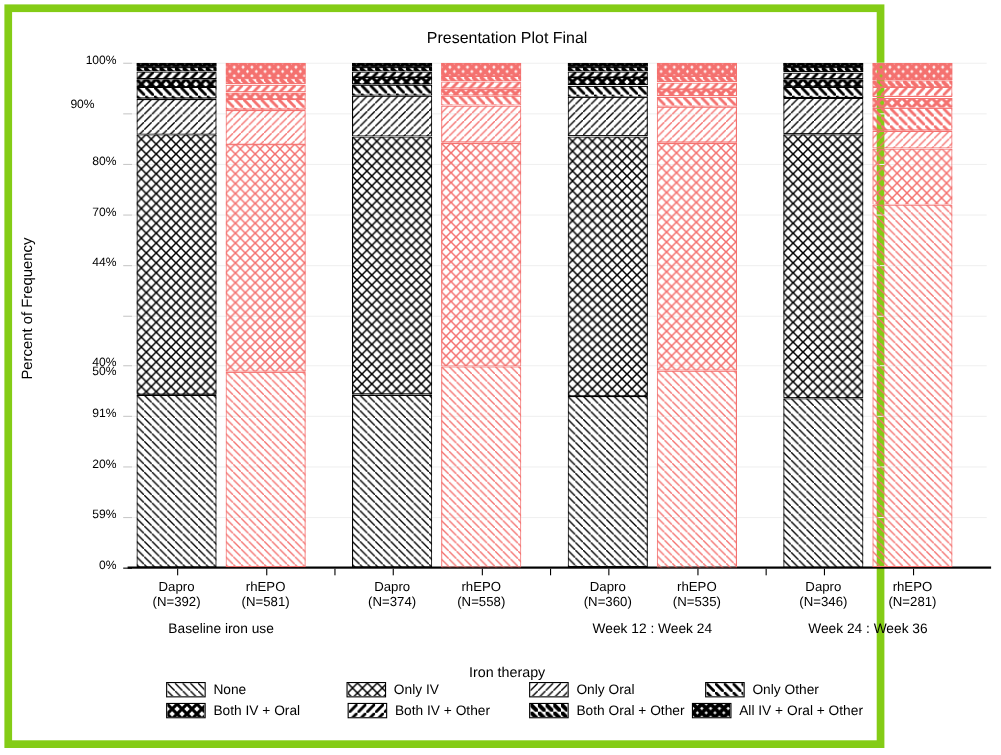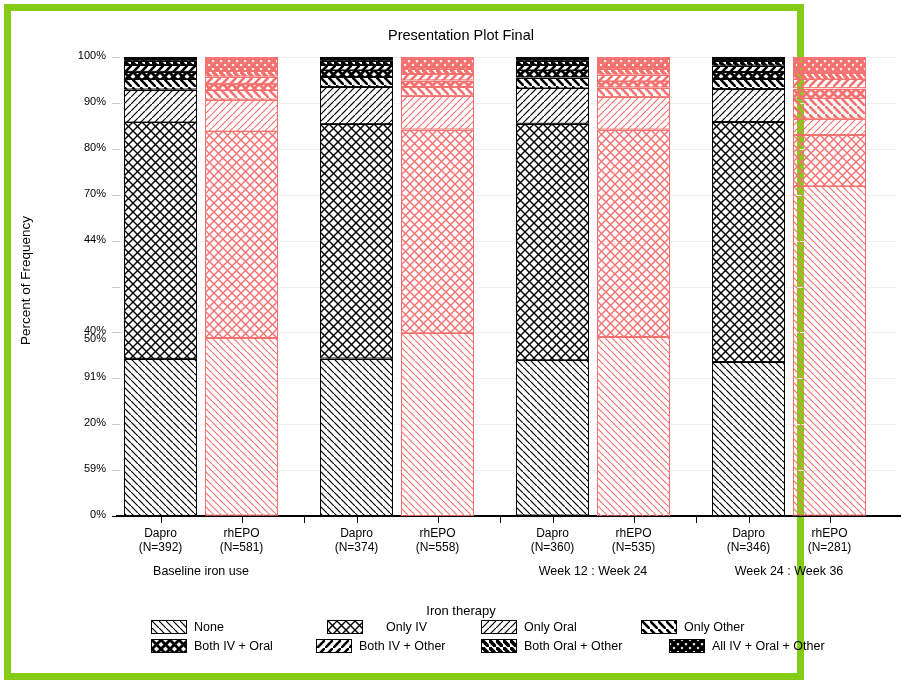--- a/index.html
+++ b/index.html
@@ -63,21 +63,21 @@
   <div id="legend">
     <div class="lrow" id="lrow0">
         <div class="litem" style="left: 0px;">
           <div class="lsw">
             <svg width="34" height="12" style="display: block;">
               <rect x="0" y="0" width="34" height="12" fill="url(#pat-dapro-0)"></rect>
             </svg>
           </div>
           <div class="ltx">None</div>
         </div>
-        <div class="litem" style="left: 176px; gap: 16px;">
+        <div class="litem" style="left: 164px;">
           <div class="lsw">
             <svg width="34" height="12" style="display: block;">
               <rect x="0" y="0" width="34" height="12" fill="url(#pat-dapro-1)"></rect>
             </svg>
           </div>
           <div class="ltx">Only IV</div>
         </div>
         <div class="litem" style="left: 330px;">
           <div class="lsw">
             <svg width="34" height="12" style="display: block;">
@@ -113,21 +113,21 @@
           <div class="ltx">Both IV + Other</div>
         </div>
         <div class="litem" style="left: 330px;">
           <div class="lsw">
             <svg width="34" height="12" style="display: block;">
               <rect x="0" y="0" width="34" height="12" fill="url(#pat-dapro-6)"></rect>
             </svg>
           </div>
           <div class="ltx">Both Oral + Other</div>
         </div>
-        <div class="litem" style="left: 518px;">
+        <div class="litem" style="left: 478px;">
           <div class="lsw">
             <svg width="34" height="12" style="display: block;">
               <rect x="0" y="0" width="34" height="12" fill="url(#pat-dapro-7)"></rect>
             </svg>
           </div>
           <div class="ltx">All IV + Oral + Other</div>
         </div>
       </div>
   </div>
 
@@ -143,21 +143,21 @@
     <div class="ylab" style="top: 313.4px;">40%</div>
     <div class="ytick" style="top: 275.5px;"></div>
     <div class="ylab" style="top: 277px; margin-top: 44px;">50%</div>
     <div class="ytick" style="top: 229.6px;"></div>
     <div class="ylab" style="top: 221.6px;">44%</div>
     <div class="ytick" style="top: 183.7px;"></div>
     <div class="ylab" style="top: 175.7px;">70%</div>
     <div class="ytick" style="top: 137.8px;"></div>
     <div class="ylab" style="top: 129.8px;">80%</div>
     <div class="ytick" style="top: 91.9px;"></div>
-    <div class="ylab" style="top: 84px;">90%</div>
+    <div class="ylab" style="top: 78px; text-align: center;">90%</div>
     <div class="ytick" style="top: 46px;"></div>
     <div class="ylab" style="top: 38px;">100%</div>
     <div class="bar" style="left: 113px; top: 46px; width: 73px; height: 459px;">
       <div class="seg" style="top: 302.022px; height: 156.978px;">
         <svg width="73" height="156.978" style="display: block;">
           <rect x="0" y="0" width="73" height="156.978" fill="url(#pat-dapro-0)"></rect>
           <rect x="0.5" y="0.5" width="72" height="155.978" fill="none" stroke="#000000" stroke-width="1"></rect>
         </svg>
       </div>
       <div class="seg" style="top: 65.178px; height: 236.844px;">

